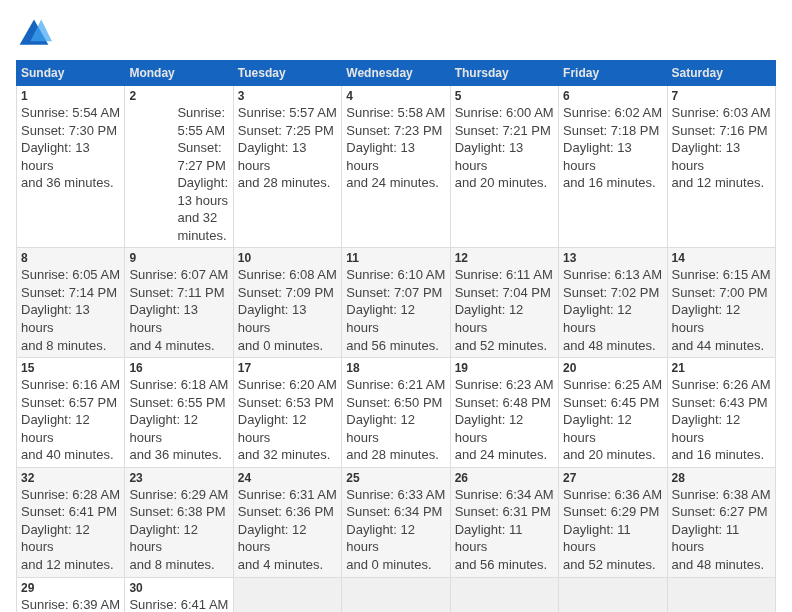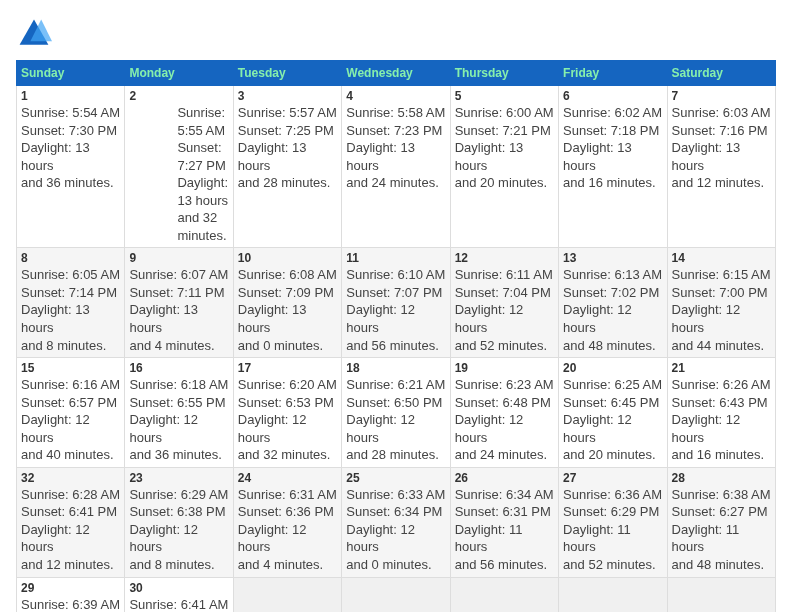--- a/index.html
+++ b/index.html
@@ -55,21 +55,21 @@
     }
     .calendar {
       flex: 1;
       border: 1px solid #ccc;
       border-collapse: collapse;
       width: 100%;
       table-layout: fixed;
     }
     .calendar th {
       background: #1565c0;
-      color: #86efac;
+      color: #e5e5e5;
       font-size: 12px;
       font-weight: bold;
       padding: 5px 4px;
       text-align: left;
       border: 1px solid #1565c0;
     }
     .calendar td {
       vertical-align: top;
       padding: 3px 4px;
       border: 1px solid #ddd;

